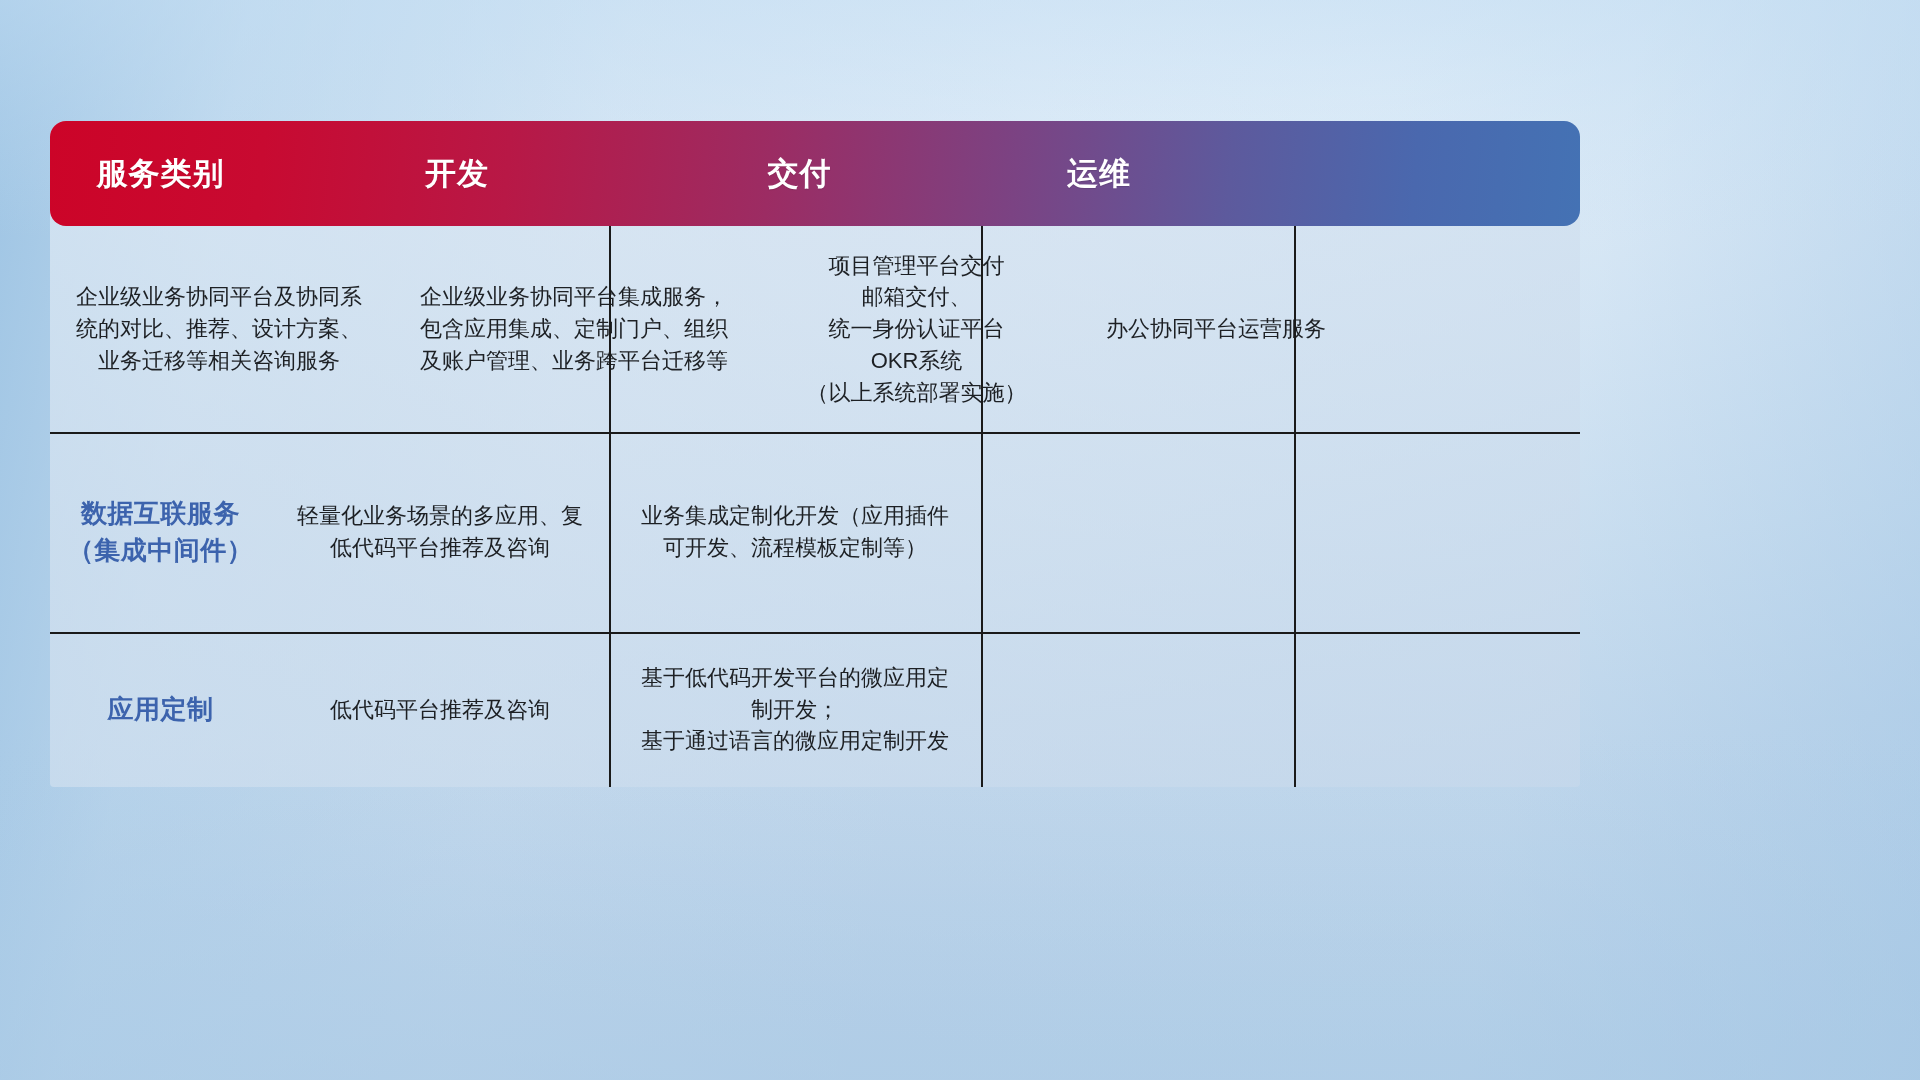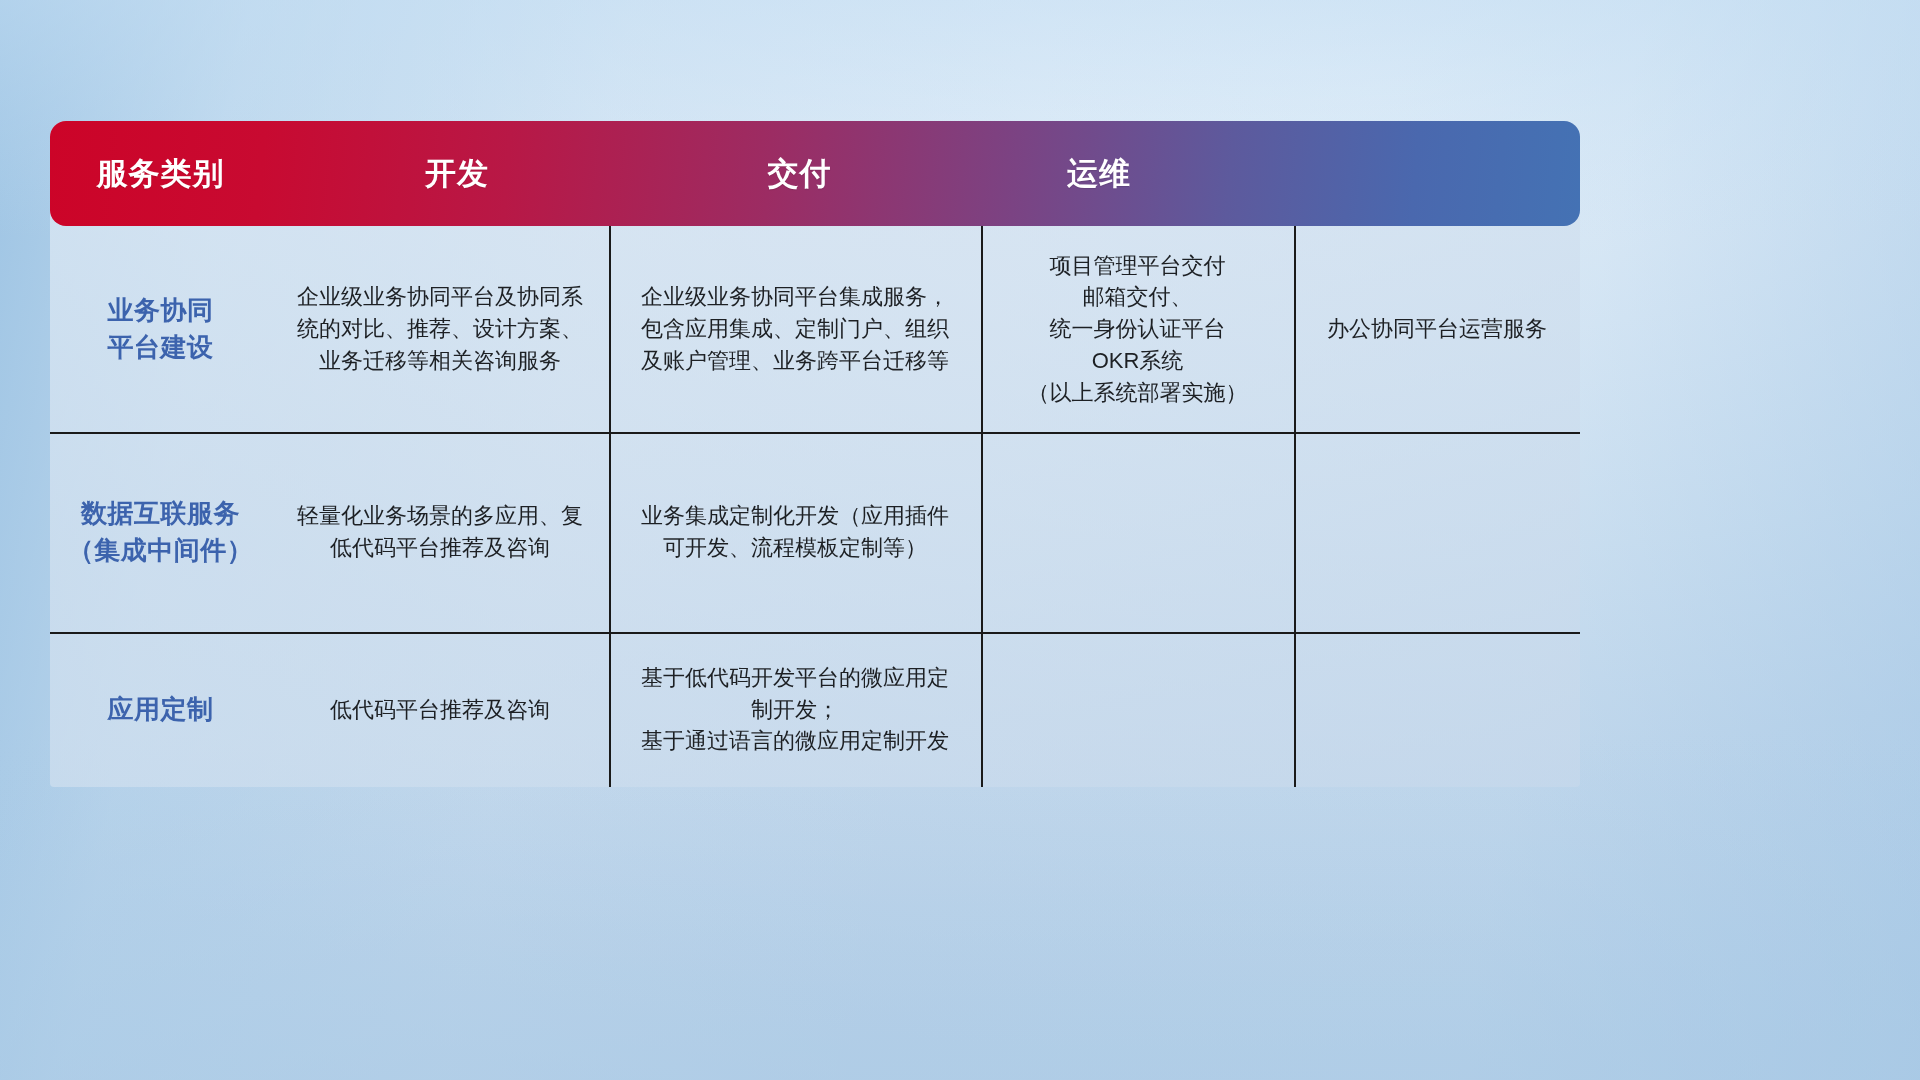--- a/index.html
+++ b/index.html
@@ -169,24 +169,20 @@
   <div id="table-header">
     <div class="header-cell c0">服务类别</div>
     <div class="header-cell c2">开发</div>
     <div class="header-cell c3">交付</div>
     <div class="header-cell c4">运维</div>
   </div>
 
   <div id="table-body">
 
     <div class="row" id="row-0">
-      <div class="cell c0">
-          <span class="cat-label" style="white-space: pre-line;">业务协同
-平台建设</span>
-        </div>
       <div class="cell c1">
           <span class="body-text" style="white-space: pre-line;">企业级业务协同平台及协同系
 统的对比、推荐、设计方案、
 业务迁移等相关咨询服务</span>
         </div>
       <div class="cell c2">
           <span class="body-text" style="white-space: pre-line;">企业级业务协同平台集成服务，
 包含应用集成、定制门户、组织
 及账户管理、业务跨平台迁移等</span>
         </div>

